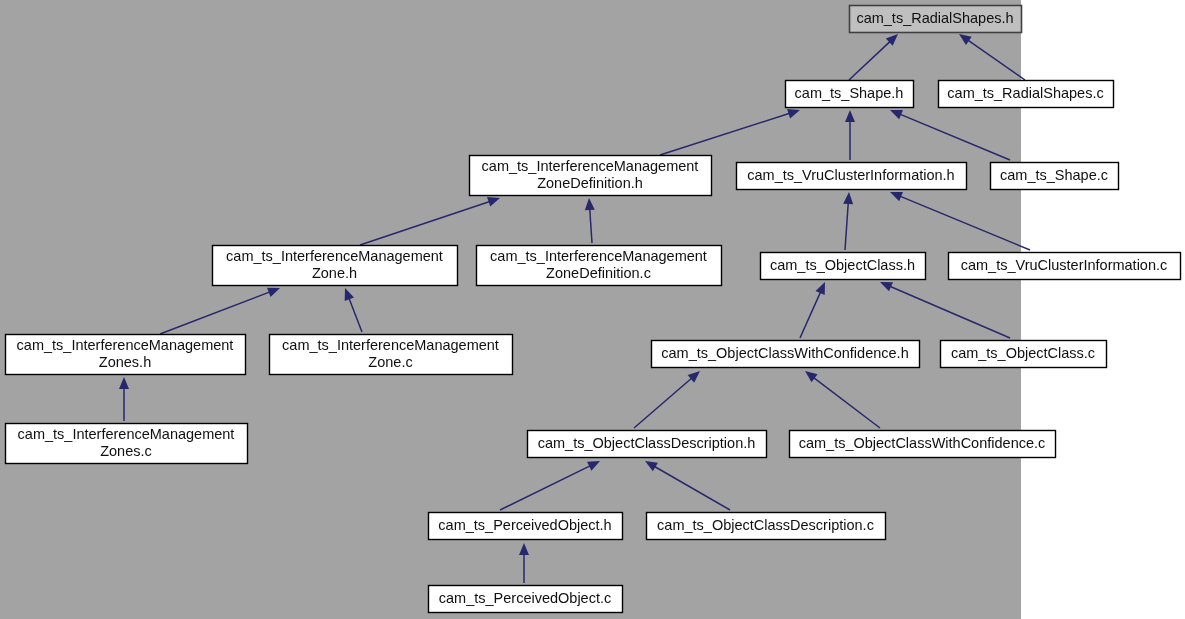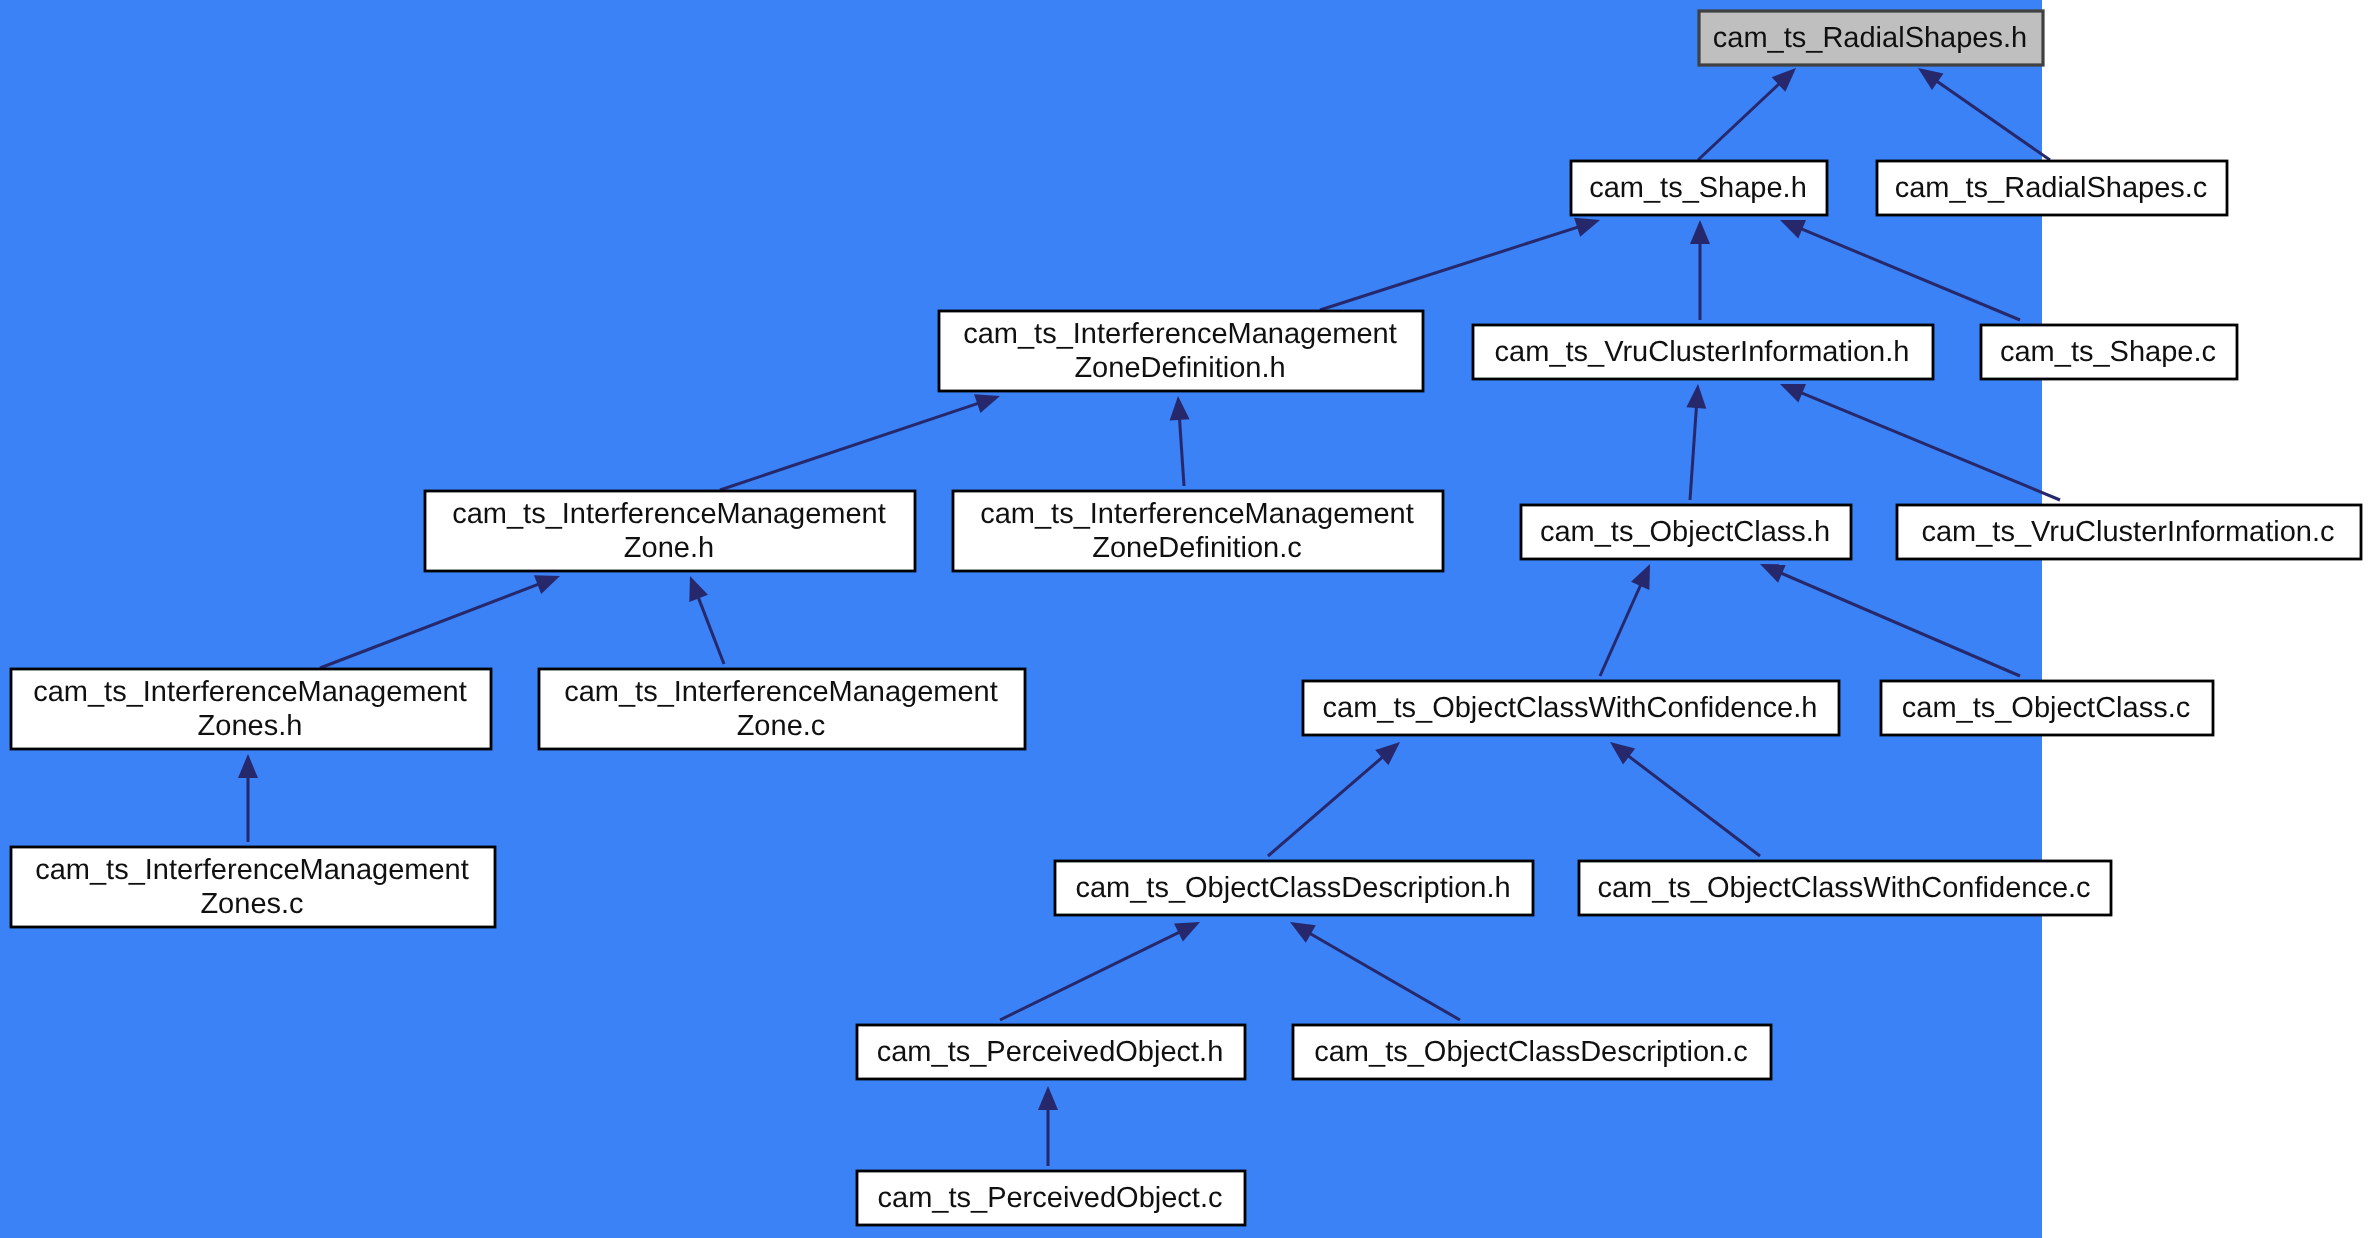--- a/index.html
+++ b/index.html
@@ -11,21 +11,21 @@
   body {
     width: 1185px;
     height: 619px;
     font-family: "Liberation Sans", sans-serif;
     overflow: hidden;
   }
   #graph-root {
     position: relative;
     width: 1021px;
     height: 619px;
-    background: #3b82f6;
+    background: #a3a3a3;
   }
   svg#graph-svg {
     display: block;
     width: 1185px;
     height: 619px;
   }
   .node-box {
     fill: #ffffff;
     stroke: #000000;
     stroke-width: 1.4;

